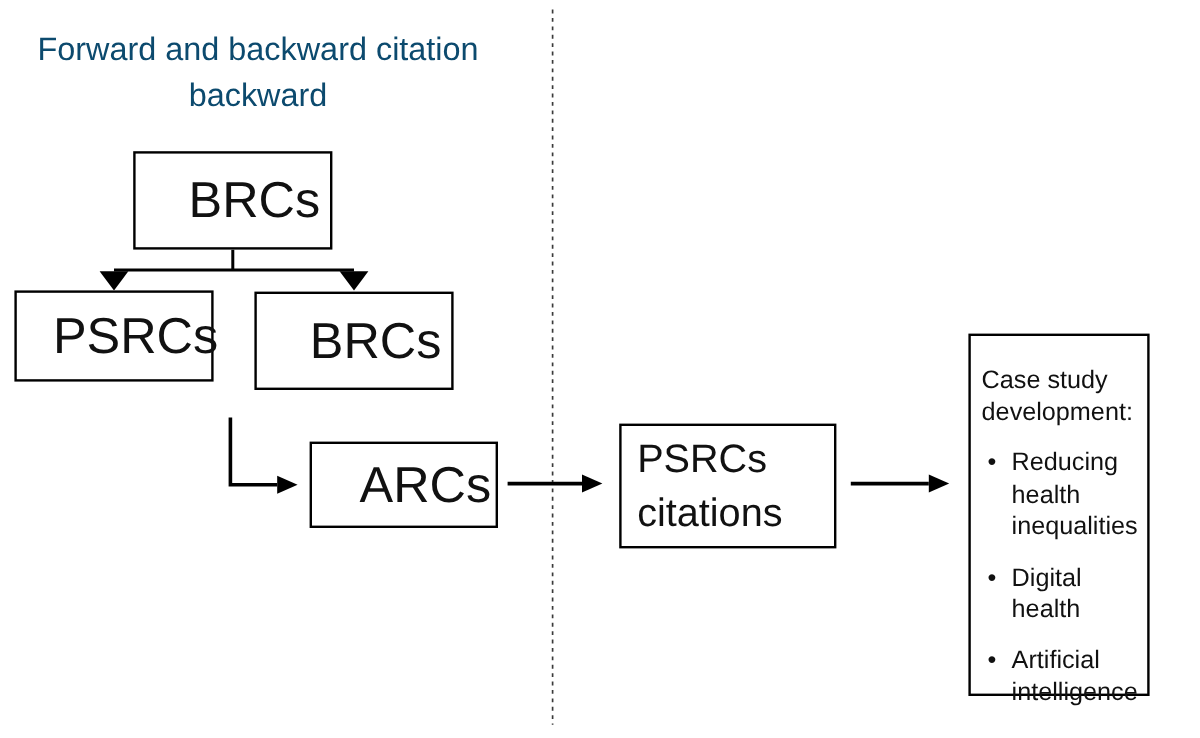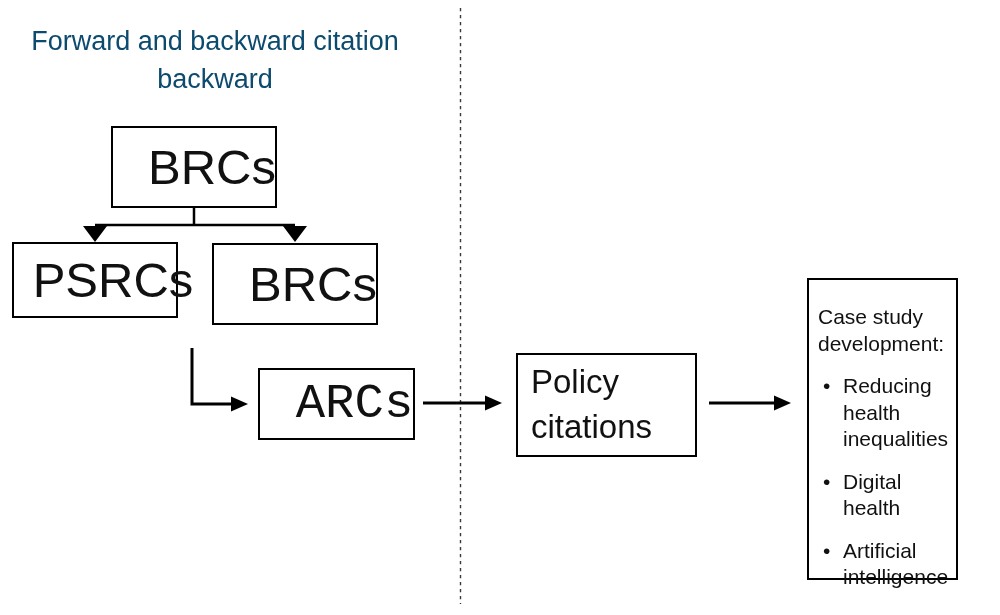--- a/index.html
+++ b/index.html
@@ -35,29 +35,29 @@
     color: #0c4a6e;
   }
   .node {
     position: absolute;
     box-sizing: border-box;
     background: #ffffff;
     border: 2px solid #000000;
     display: flex;
     align-items: center;
     justify-content: center;
-    font-size: 49px;
+    font-size: 42px;
     color: #111111;
     white-space: nowrap;
     padding-left: 36px;
   }
   #node-brcs  { left: 111px; top: 126px; width: 166px; height: 82px; }
   #node-psrcs { left: 12px;  top: 242px; width: 166px; height: 76px; }
   #node-hrcs  { left: 212px; top: 243px; width: 166px; height: 82px; }
-  #node-arcs  { left: 258px; top: 368px; width: 157px; height: 72px; font-family: Liberation Mono, monospace; }
+  #node-arcs  { left: 258px; top: 368px; width: 157px; height: 72px; }
   #node-policy {
     left: 516px; top: 353px; width: 181px; height: 104px;
     font-size: 33px;
     line-height: 45px;
     align-items: flex-start;
     justify-content: flex-start;
     padding: 4px 0 0 13px;
     white-space: normal;
   }
   #node-case {
@@ -126,21 +126,21 @@
 
   <div class="node" id="node-hrcs">
     <span>BRCs</span>
   </div>
 
   <div class="node" id="node-arcs">
     <span>ARCs</span>
   </div>
 
   <div class="node" id="node-policy">
-    <span>Policy citations</span>
+    <span>PSRCs citations</span>
   </div>
 
   <div class="node" id="node-case">
     <div class="case-heading">Case study development:</div>
     <ul class="case-bullets">
       <li>Reducing health inequalities</li>
       <li>Digital health</li>
       <li>Artificial intelligence</li>
     </ul>
   </div>

